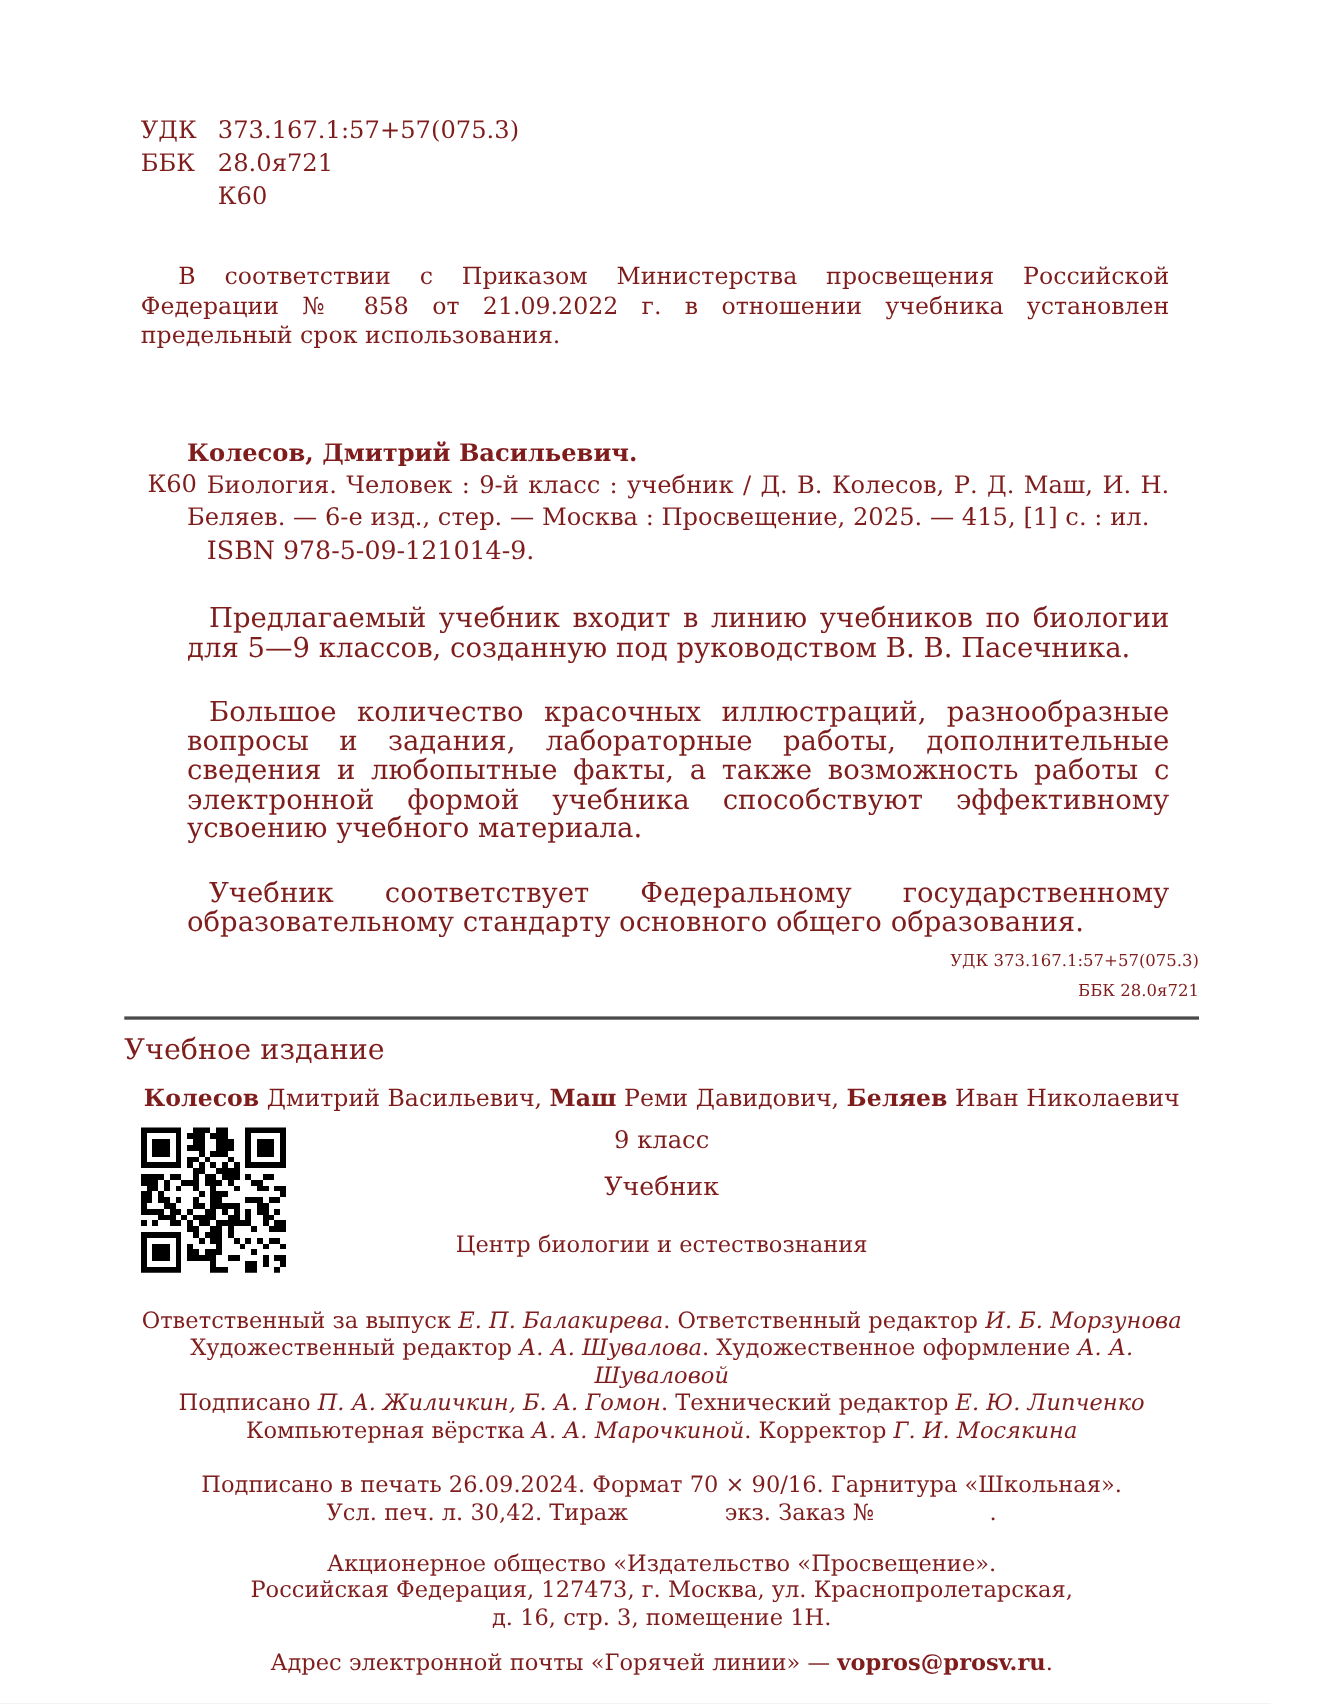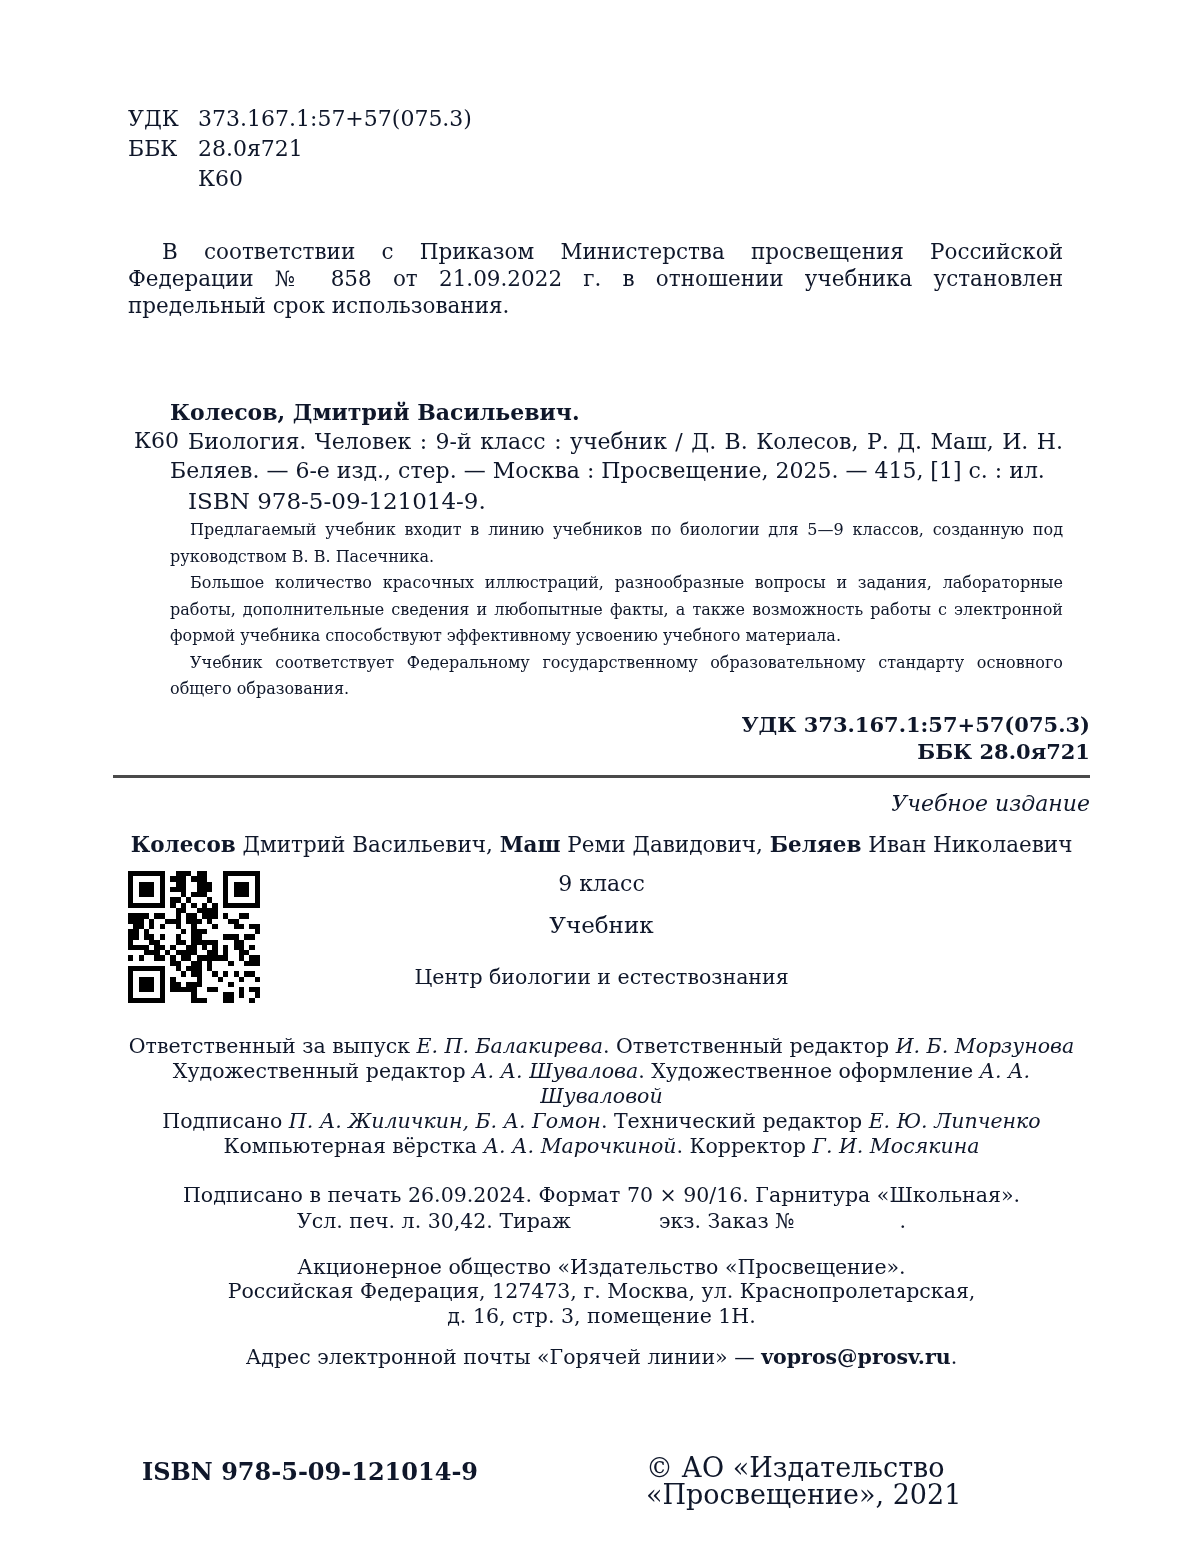--- a/index.html
+++ b/index.html
@@ -2,21 +2,21 @@
 <html><head>
 <meta charset="utf-8">
 <style>
   * { margin:0; padding:0; box-sizing:border-box; }
   html,body { background:#888; }
   .page {
     position:relative;
     width:1200px; height:1549px;
     margin:0 auto;
     background:#ffffff;
-    color:#0f172a;
+    color:#7f1d1d;
     font-family:"DejaVu Serif","Liberation Serif",serif;
     overflow:hidden;
   }
   .inner { margin-left:113px; width:977px; padding-top:104px; }
 
   
   .top-codes { margin-left:15px; font-size:22px; line-height:30px; }
   .code-row { display:flex; }
   .code-label { width:70px; }
   
@@ -26,27 +26,27 @@
     text-align:justify; text-indent:34px;
   }
 
   
   .catalog { position:relative; margin-left:15px; width:935px; margin-top:78px; }
   .k-code { position:absolute; left:6px; top:31px; font-size:22px; }
   .catalog-body { padding-left:42px; }
   .author-heading { font-weight:bold; font-size:22px; line-height:30px; }
   .bib-record { font-size:22px; line-height:29px; text-align:justify; text-indent:18px; }
   .isbn-line { font-size:23px; line-height:32px; text-indent:18px; }
-  .annotation p { font-size:16px; line-height:26.5px; text-align:justify; text-indent:20px; }
-  .udc-right { margin-top:8px; font-weight:bold; font-size:21px; line-height:27px; text-align:right; }
+  .annotation p { font-size:25px; line-height:26.5px; text-align:justify; text-indent:20px;margin-top:32px; }
+  .udc-right { margin-top:8px; font-weight:normal; font-size:15px; line-height:27px; text-align:right; }
 
   .rule { border:none; border-top:3px solid #4a4a4a; margin-top:10px; }
 
   
-  .edition-type { margin-top:13px; text-align:right; font-style:italic; font-size:22px; }
+  .edition-type { margin-top:13px; text-align:left; font-size:26px; }
   .authors-line { margin-top:16px; text-align:center; font-size:21.5px; }
 
   .title-section { position:relative; margin-top:14px; min-height:146px; }
   .qr { position:absolute; left:15px; top:0; width:132px; height:132px; }
   .book-title { text-align:center; font-weight:bold; font-size:25px; padding-top:6px; }
   .book-grade { text-align:center; font-size:22px; margin-top:9px; }
   .book-subtitle { text-align:center; font-size:23px; margin-top:16px; }
   .center-name { text-align:center; font-size:20.5px; margin-top:27px; }
 
   .credits { margin-top:17px; text-align:center; font-size:20.5px; line-height:25px; }

